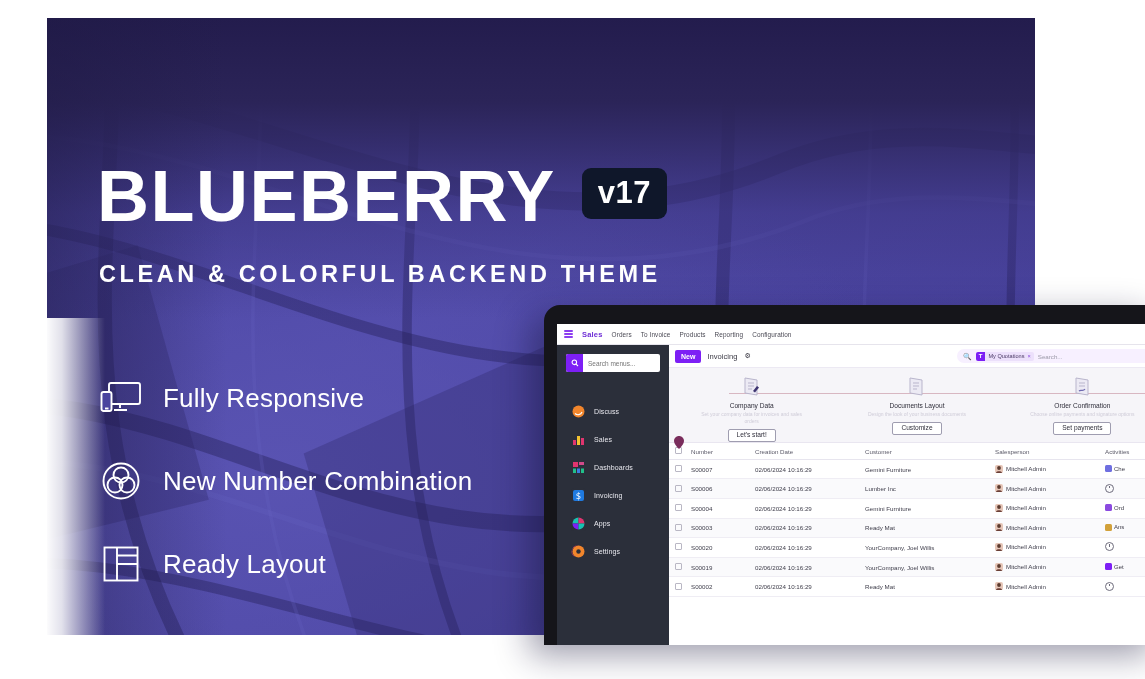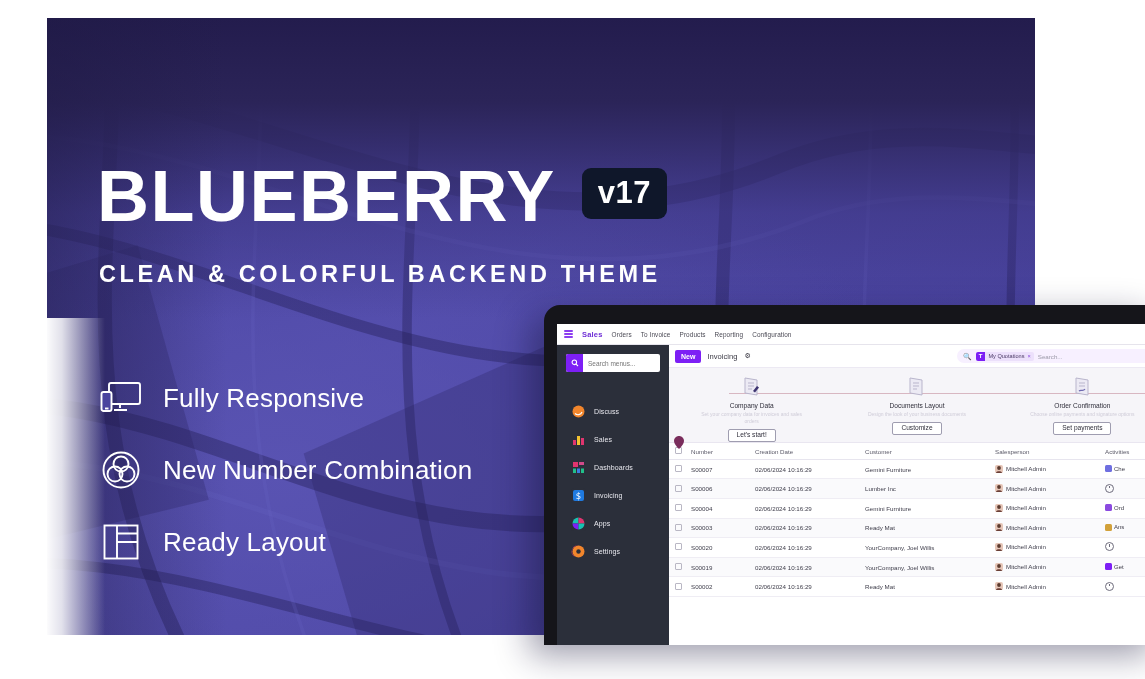--- a/index.html
+++ b/index.html
@@ -41,21 +41,21 @@
     background:#0f172a;color:#fff;font-size:31px;font-weight:700;
     padding:9px 16px 11px;border-radius:9px;letter-spacing:.5px;line-height:1;
     margin-top:8px;
   }
   .subtitle{
     position:absolute;left:52px;top:243px;color:#ffffff;font-size:23.5px;
     font-weight:600;letter-spacing:3.6px;white-space:nowrap;
   }
 
   
-  .features{position:absolute;left:52px;top:358px;display:flex;flex-direction:column;gap:28px;}
+  .features{position:absolute;left:52px;top:358px;display:flex;flex-direction:column;gap:39px;}
   .feature{display:flex;align-items:center;gap:20px;}
   .feature .ficon{width:44px;height:44px;flex:0 0 44px;display:flex;align-items:center;justify-content:center;}
   .feature .ficon svg{display:block;}
   .feature .flabel{color:#fff;font-size:26px;font-weight:400;letter-spacing:.2px;white-space:nowrap;}
 
   
   .laptop{
     position:absolute;left:544px;top:305px;width:606px;height:374px;
   }
   .laptop-body{

